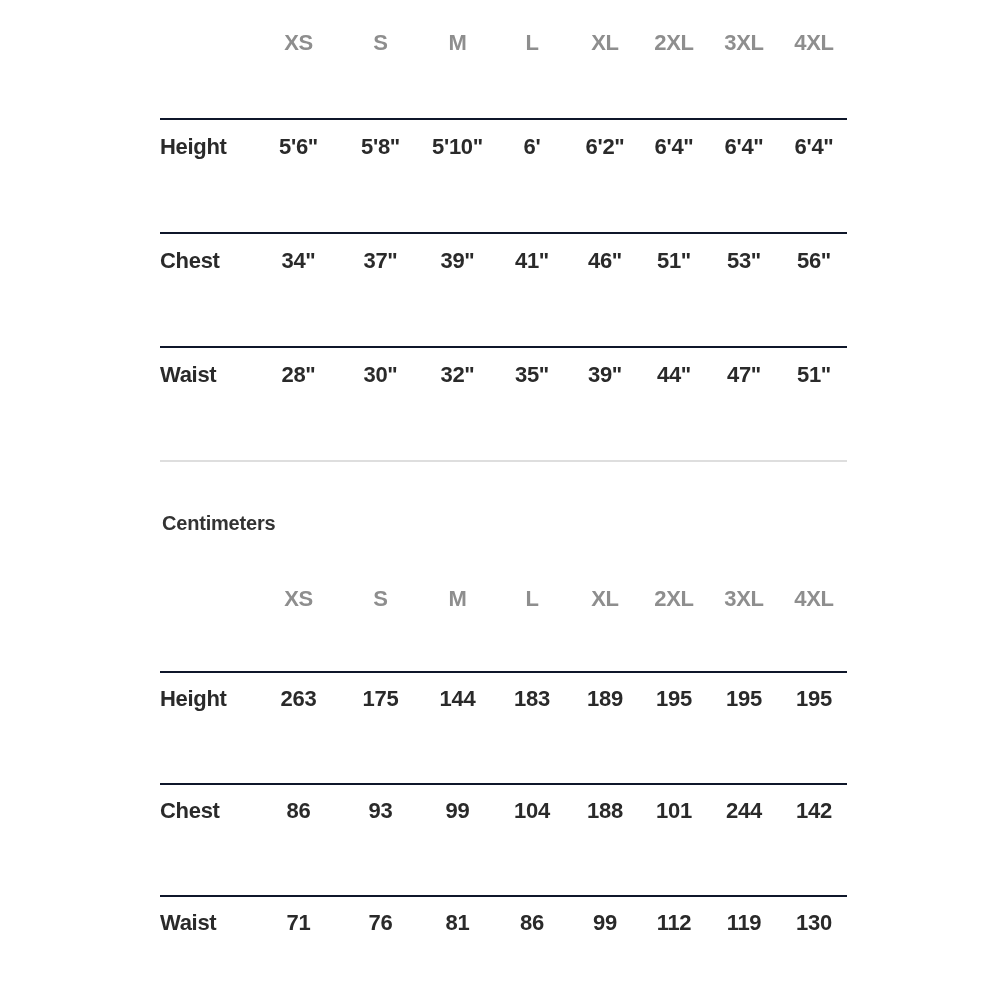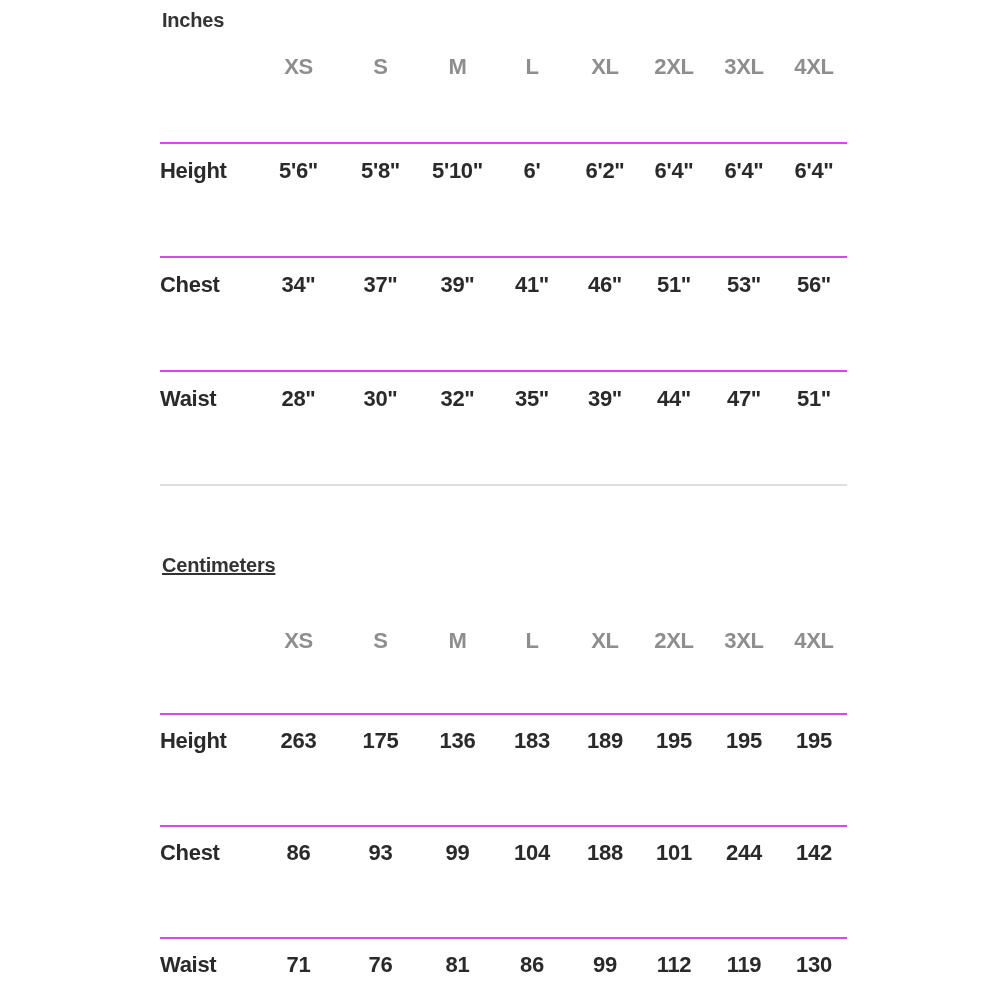--- a/index.html
+++ b/index.html
@@ -18,22 +18,21 @@
   }
   .section-title {
     margin: 0 0 0 2px;
     font-size: 20px;
     line-height: 24px;
     font-weight: bold;
     color: #333333;
     letter-spacing: -0.2px;
   }
   .size-table-section.second .section-title {
-    margin-top: 67px;
-    text-decoration: underline;
+    margin-top: 49px;
   }
   table.size-table {
     border-collapse: collapse;
     table-layout: fixed;
     width: 687px;
   }
   table.size-table.bottom-border {
     border-bottom: 2px solid #dedede;
   }
   table.size-table th,
@@ -45,39 +44,38 @@
     overflow: hidden;
     white-space: nowrap;
   }
   thead th {
     color: #8e8e8e;
     text-align: center;
   }
   table.t0 thead th { padding: 22px 0 62px; }
   table.t1 thead th { padding: 51px 0 59px; }
   tbody tr {
-    border-top: 2px solid #d946ef;
+    border-top: 2px solid #0f172a;
   }
   tbody th {
     text-align: left;
     color: #2a2a2a;
   }
   tbody td {
     text-align: center;
     color: #2a2a2a;
   }
   table.t0 tbody th, table.t0 tbody td { padding: 14px 0 72px; }
   table.t1 tbody th, table.t1 tbody td { padding: 13px 0 71px; }
 </style>
 </head>
 <body>
 
 <div class="page">
   <section class="size-table-section first">
-      <h2 class="section-title">Inches</h2>
       <table class="size-table t0 bottom-border">
         <colgroup>
           <col style="width: 96px;">
           <col style="width: 85px;">
           <col style="width: 79px;">
           <col style="width: 75px;">
           <col style="width: 74px;">
           <col style="width: 72px;">
           <col style="width: 66px;">
           <col style="width: 74px;">
@@ -158,21 +156,21 @@
             <th>2XL</th>
             <th>3XL</th>
             <th>4XL</th>
           </tr>
         </thead>
         <tbody>
           <tr>
             <th>Height</th>
             <td>263</td>
             <td>175</td>
-            <td>136</td>
+            <td>144</td>
             <td>183</td>
             <td>189</td>
             <td>195</td>
             <td>195</td>
             <td>195</td>
           </tr>
           <tr>
             <th>Chest</th>
             <td>86</td>
             <td>93</td>

